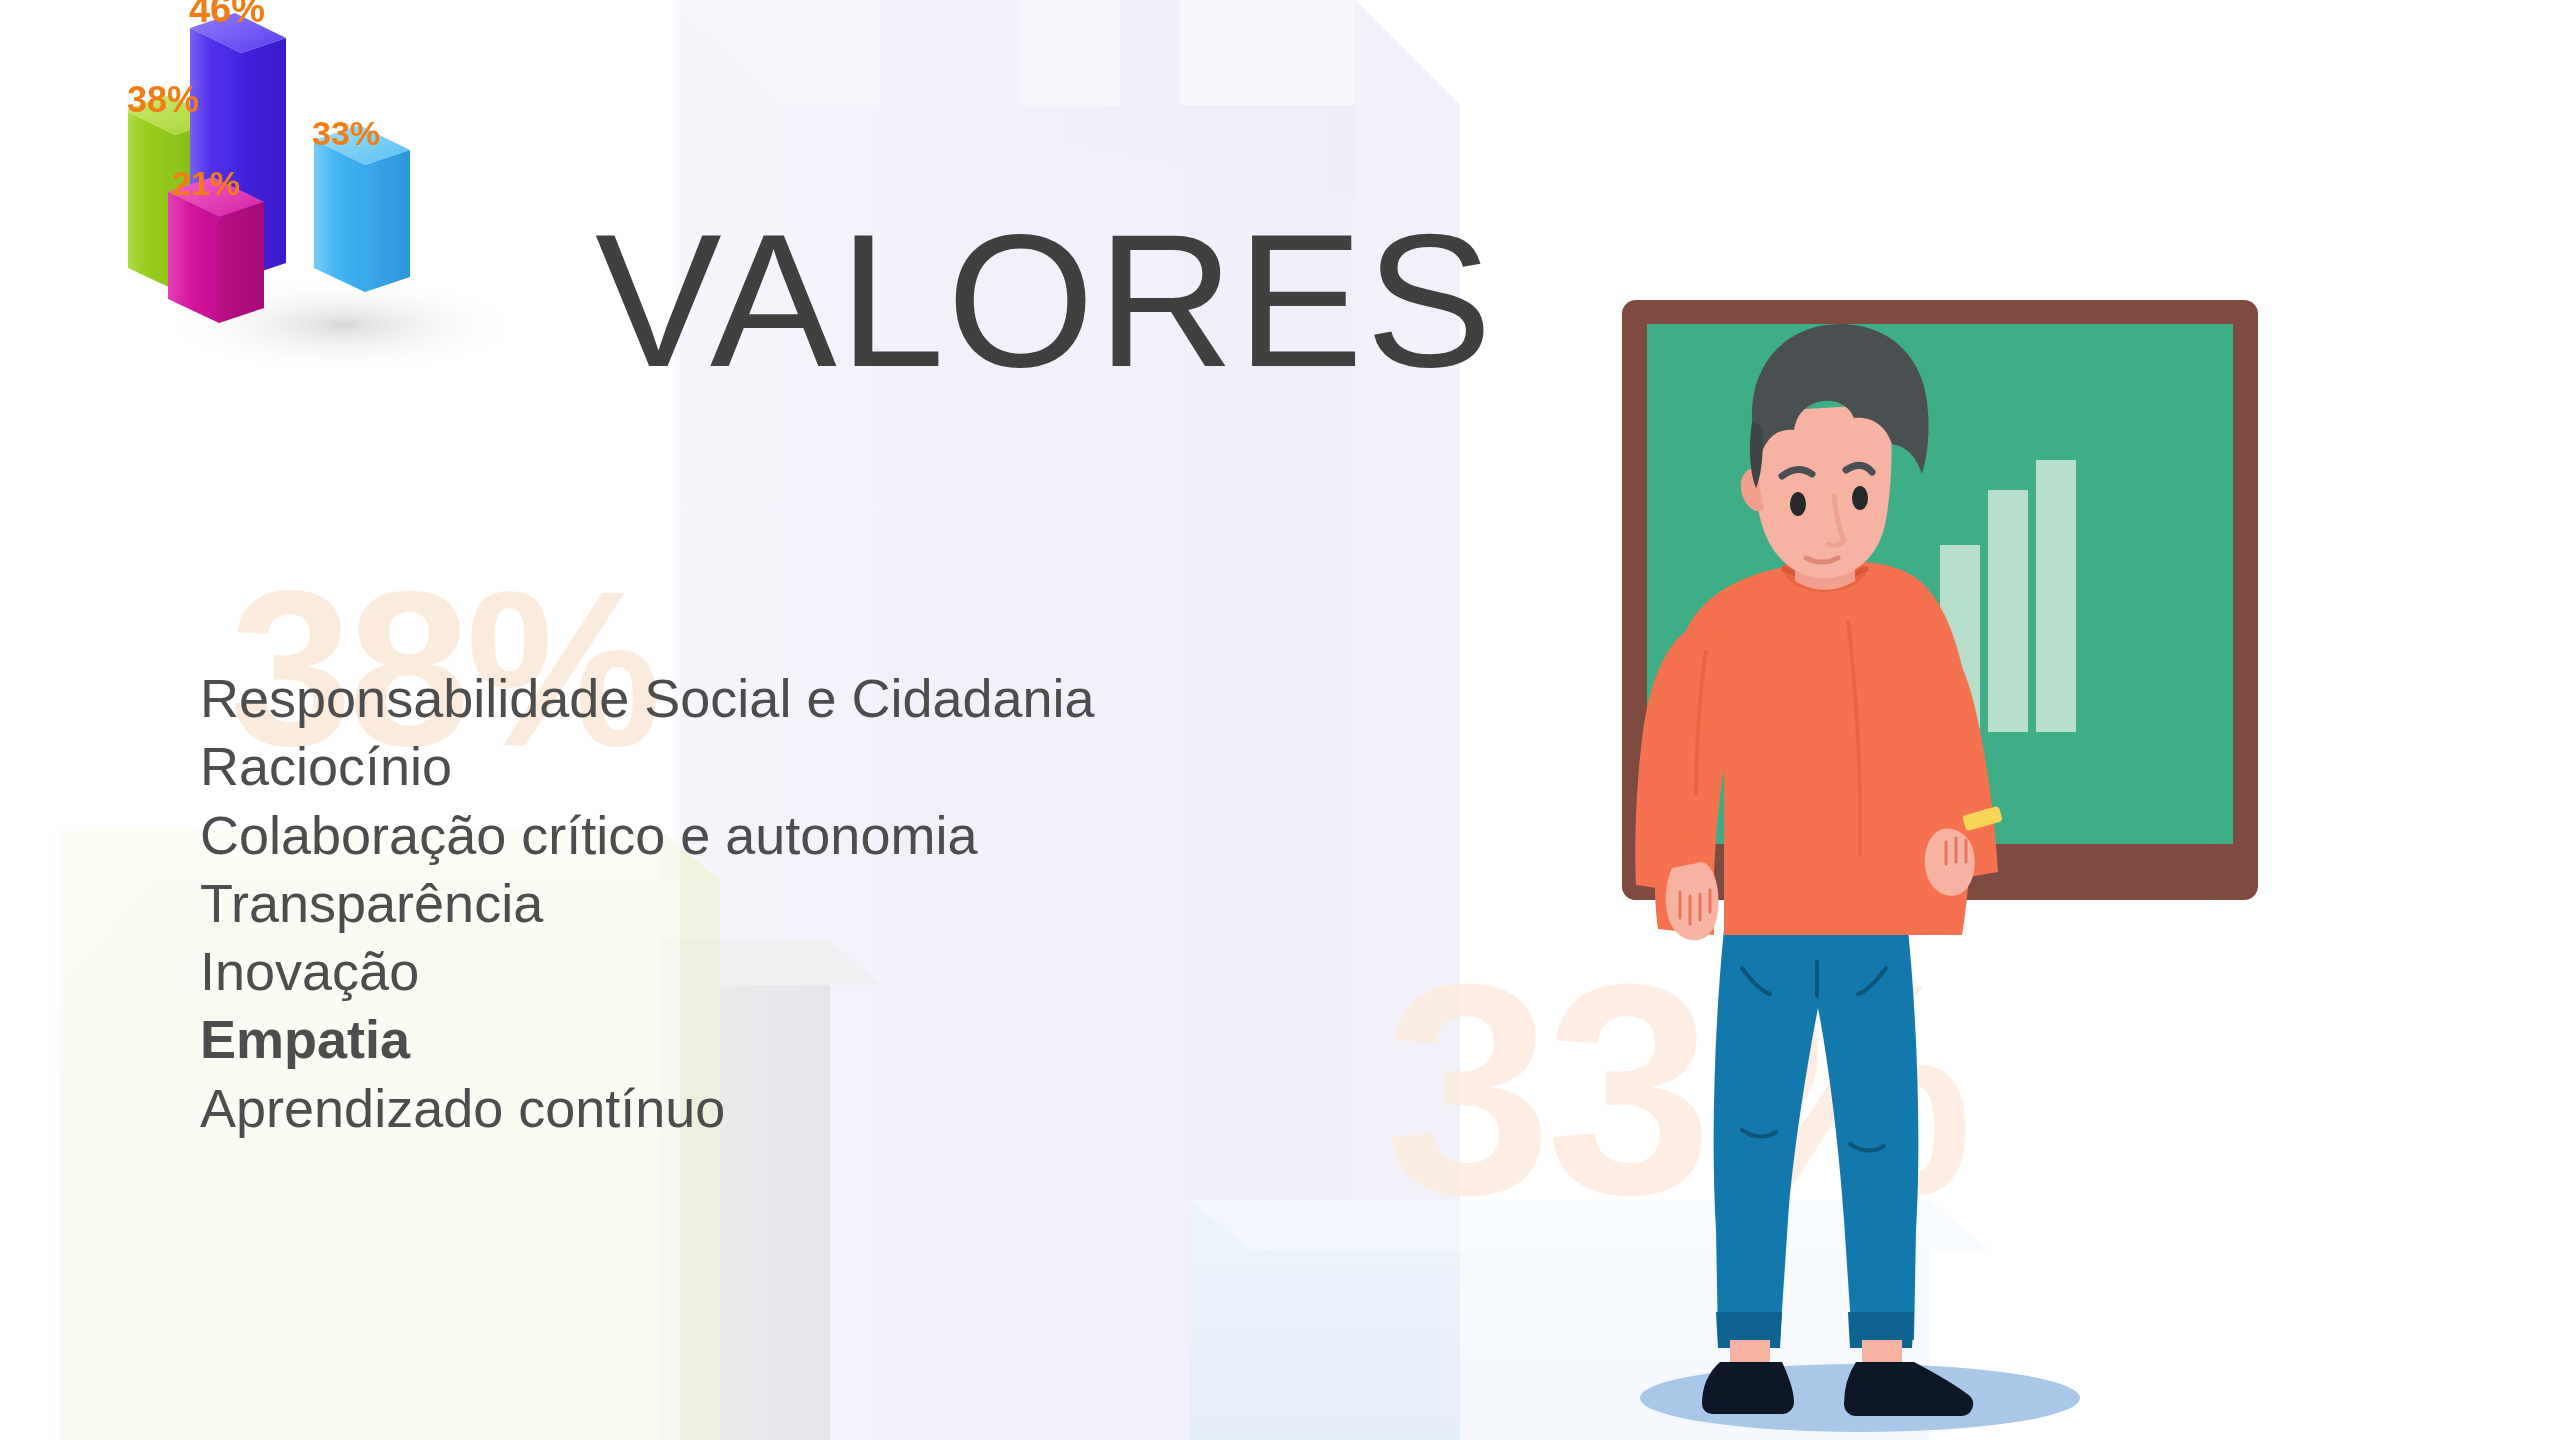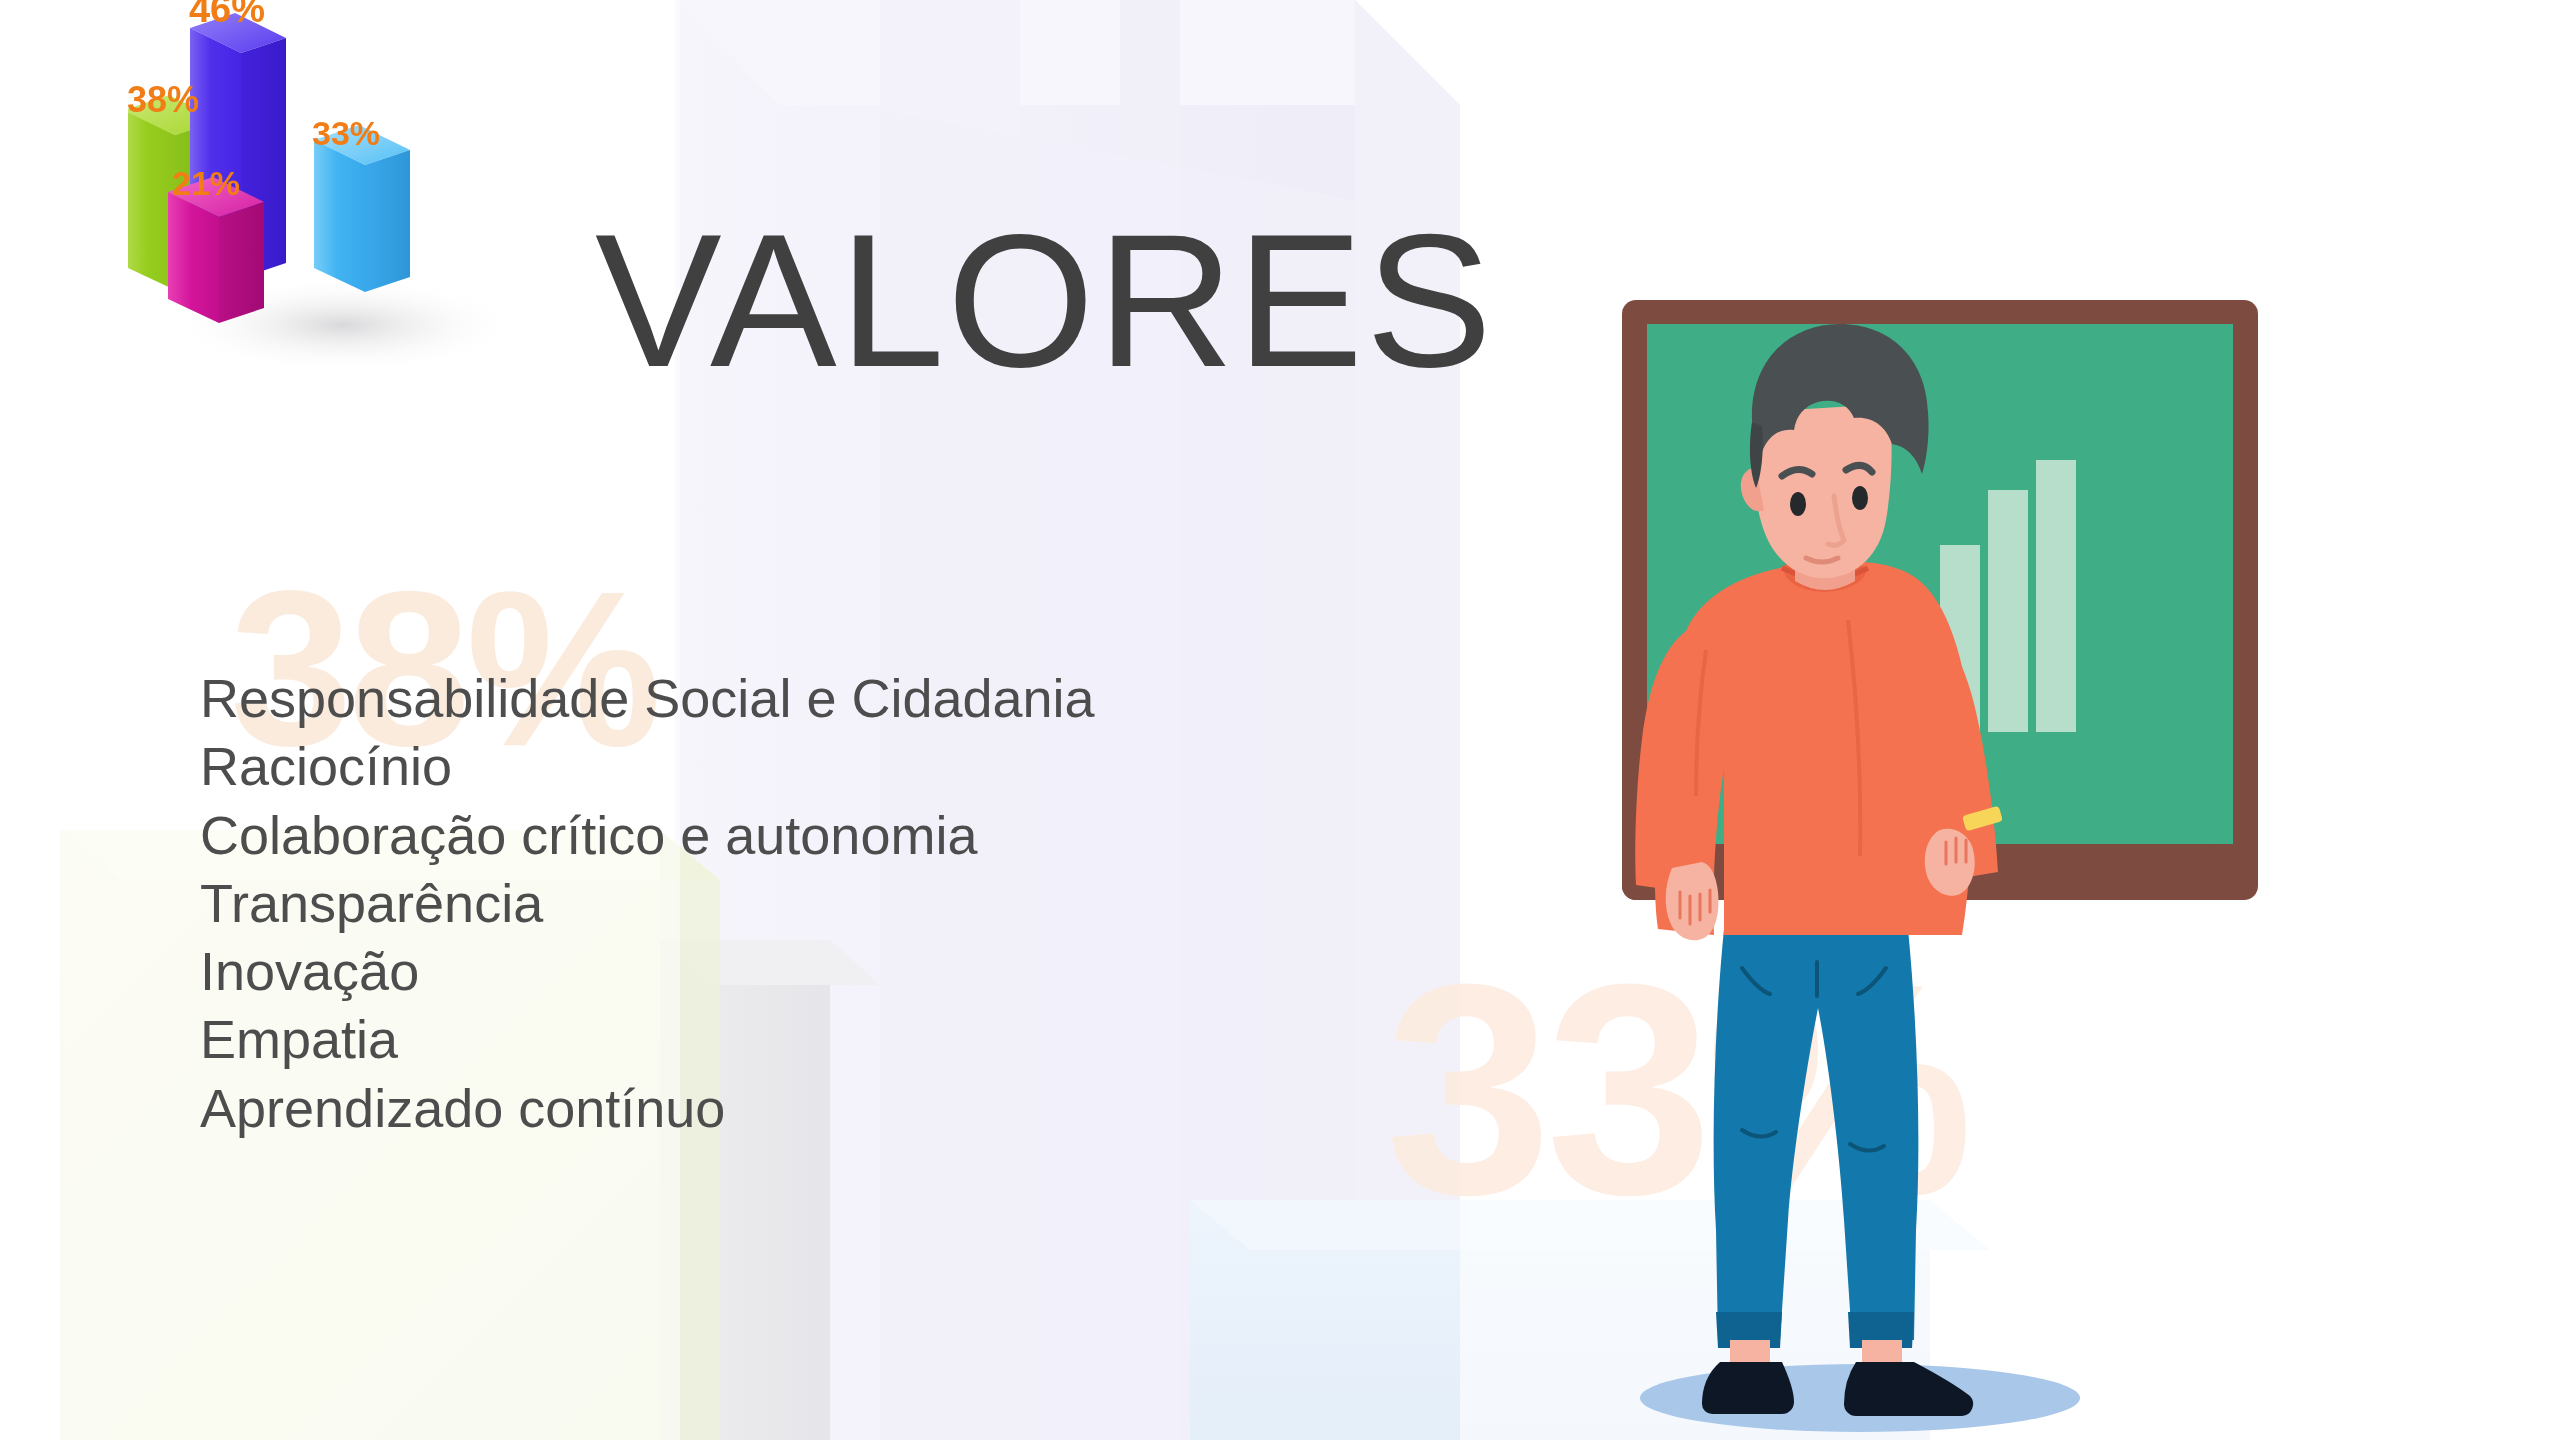--- a/index.html
+++ b/index.html
@@ -211,21 +211,21 @@
   </div>
 
   <div id="valores-title" style="color: #404040;">VALORES</div>
 
   <ul id="values-list">
     <li style="color: rgb(77, 77, 77);">Responsabilidade Social e Cidadania</li>
     <li style="color: rgb(77, 77, 77);">Raciocínio</li>
     <li style="color: rgb(77, 77, 77);">Colaboração crítico e autonomia</li>
     <li style="color: rgb(77, 77, 77);">Transparência</li>
     <li style="color: rgb(77, 77, 77);">Inovação</li>
-    <li style="color: rgb(77, 77, 77);">Empatia</li>
+    <li style="color: rgb(77, 77, 77); font-weight: bold;">Empatia</li>
     <li style="color: rgb(77, 77, 77);">Aprendizado contínuo</li>
   </ul>
 
   <div id="teacher-illustration">
     <svg viewBox="0 0 830 1140" xmlns="http://www.w3.org/2000/svg">
 
       <ellipse cx="330" cy="1098" rx="220" ry="34" fill="#a9c7e8"></ellipse>
 
       <g>
         <rect x="92" y="0" width="636" height="600" rx="14" fill="#7d4b3f"></rect>

